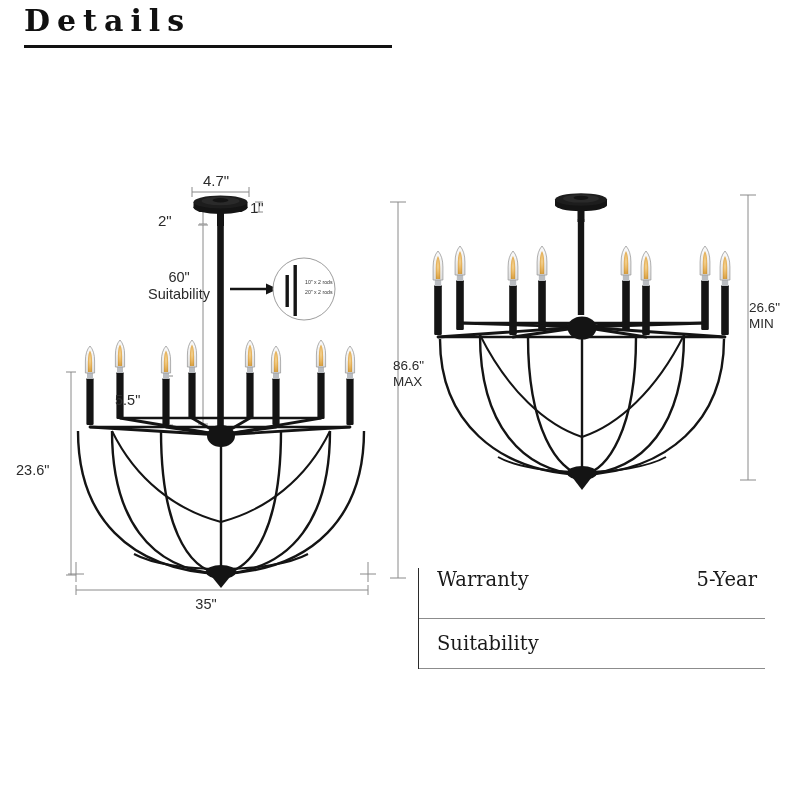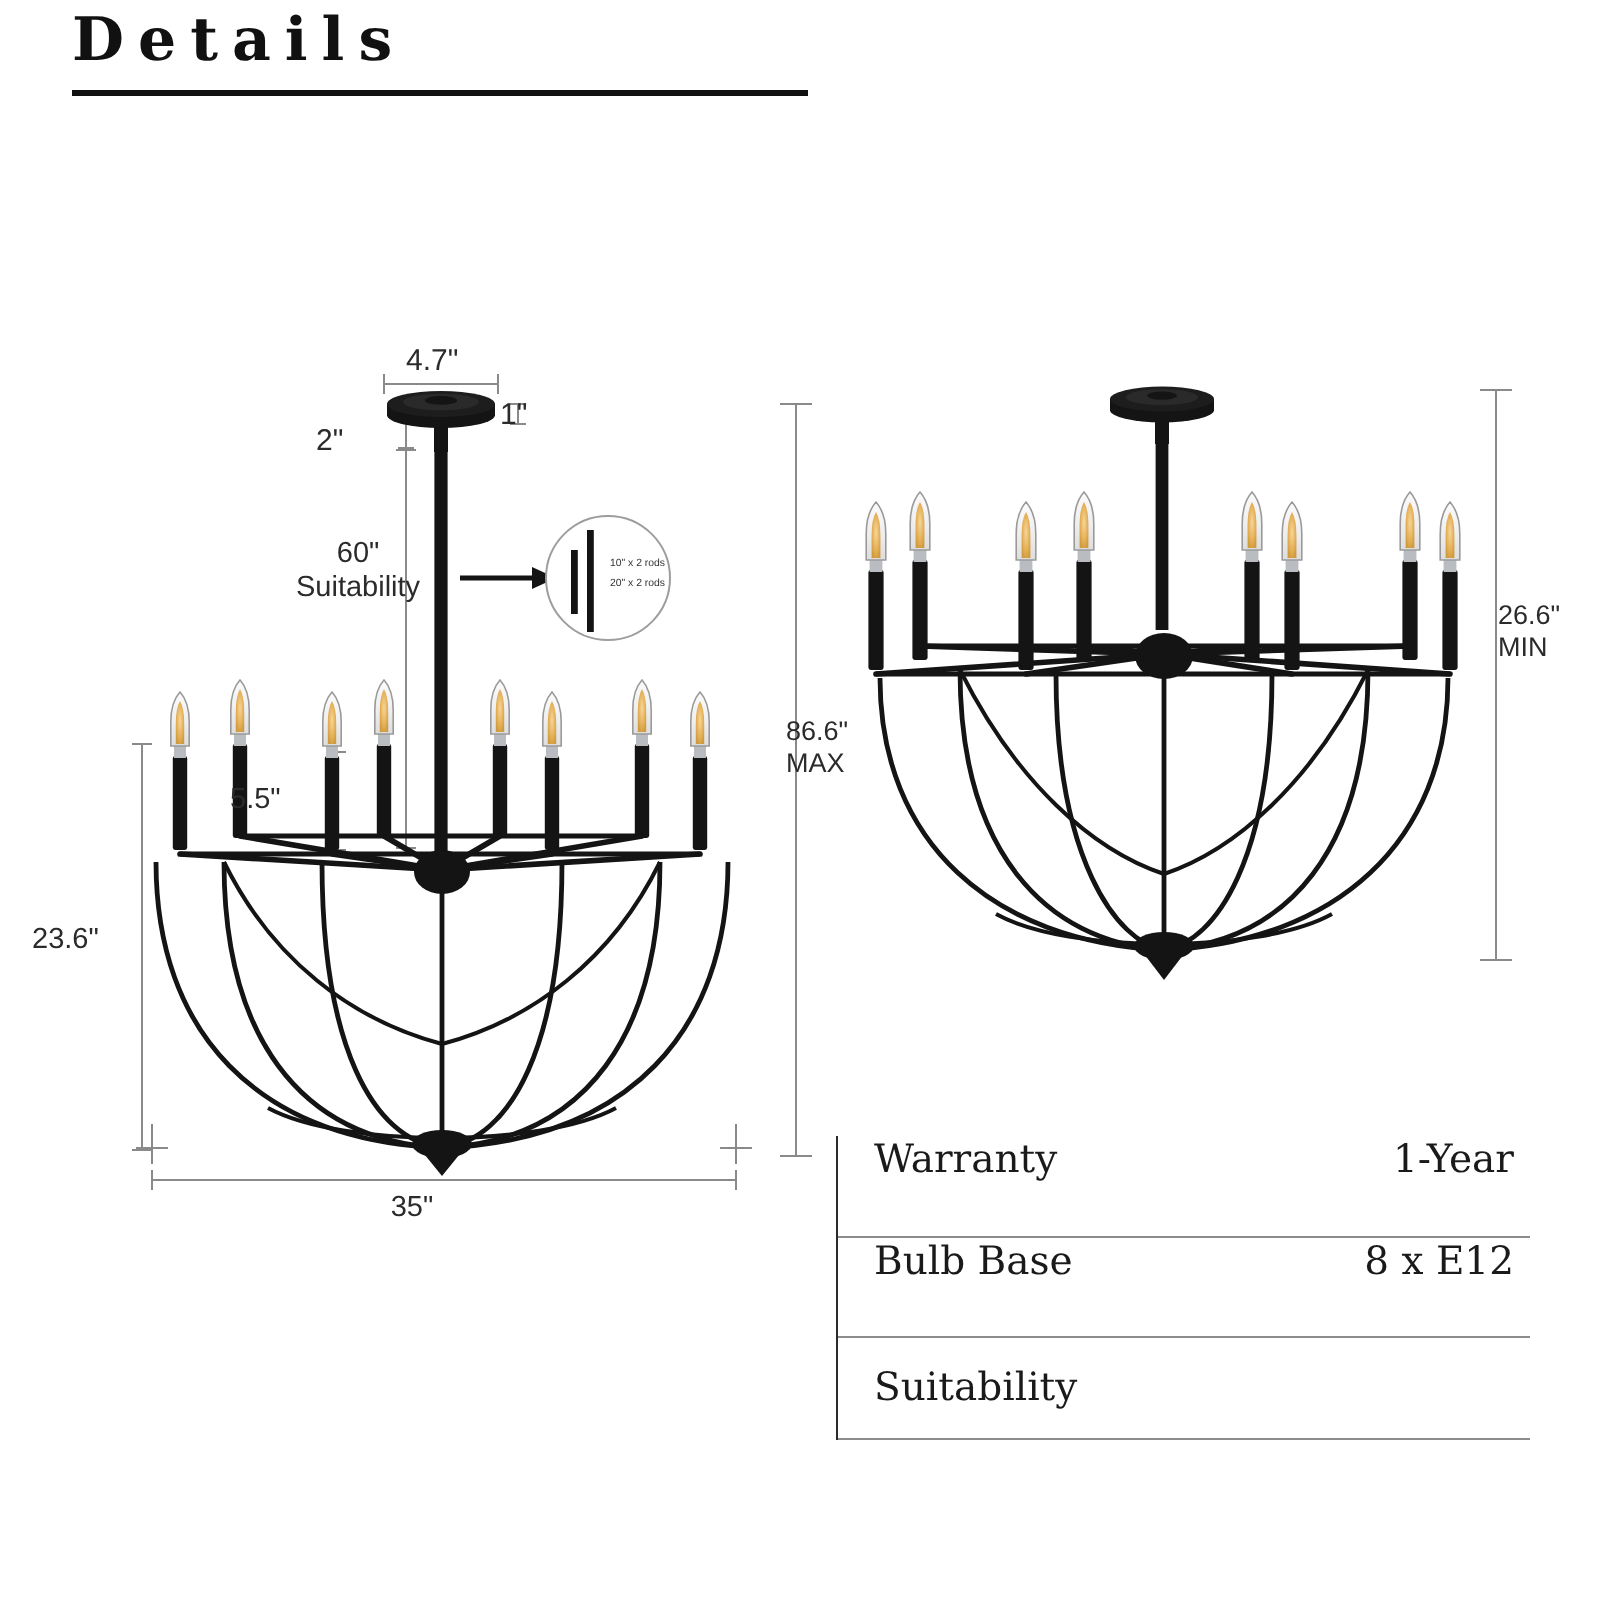--- a/index.html
+++ b/index.html
@@ -18,21 +18,21 @@
   .page {
     position: absolute;
     inset: 0;
     width: 800px;
     height: 800px;
   }
 
   
   .header {
     position: absolute;
-    left: 36px;
+    left: 24px;
     top: 6px;
     width: 370px;
   }
   .header-title {
     font-family: "DejaVu Serif", "Liberation Serif", serif;
     font-size: 30px;
     font-weight: 700;
     letter-spacing: 7px;
     color: #111111;
     line-height: 1.0;
@@ -360,24 +360,20 @@
   </div>
 
   <div class="dim dim-266">
     <div>26.6"</div>
     <div>MIN</div>
   </div>
 
   <div class="spec-table">
     <div class="spec-row">
       <span class="spec-label">Warranty</span>
-      <span class="spec-value">1-Year</span>
-    </div>
-    <div class="spec-row">
-      <span class="spec-label">Bulb Base</span>
-      <span class="spec-value">8 x E12</span>
+      <span class="spec-value">5-Year</span>
     </div>
     <div class="spec-row">
       <span class="spec-label">Suitability</span>
     </div>
   </div>
 
 </div>
 
 </body></html>

